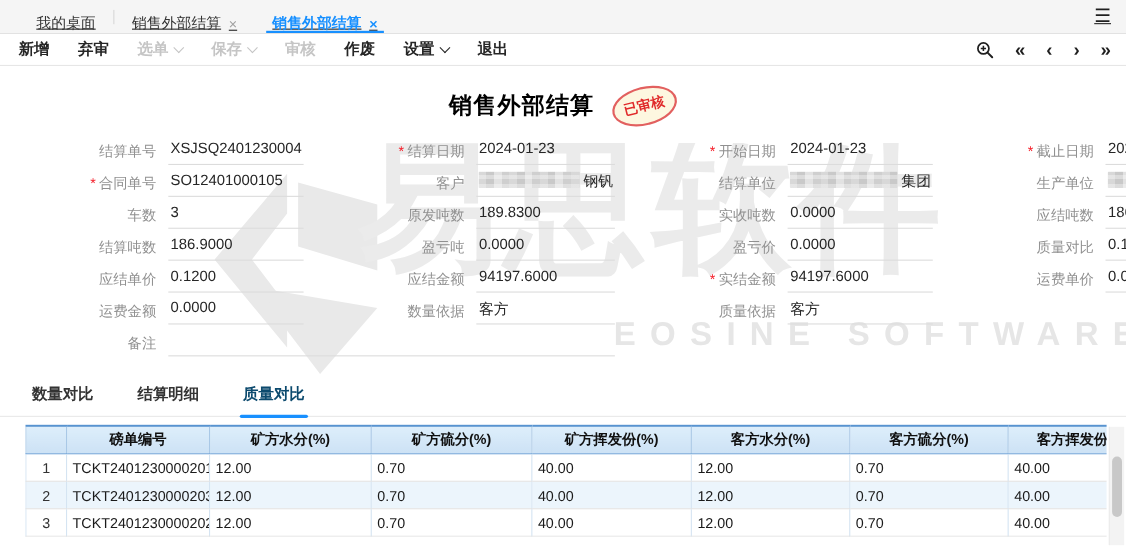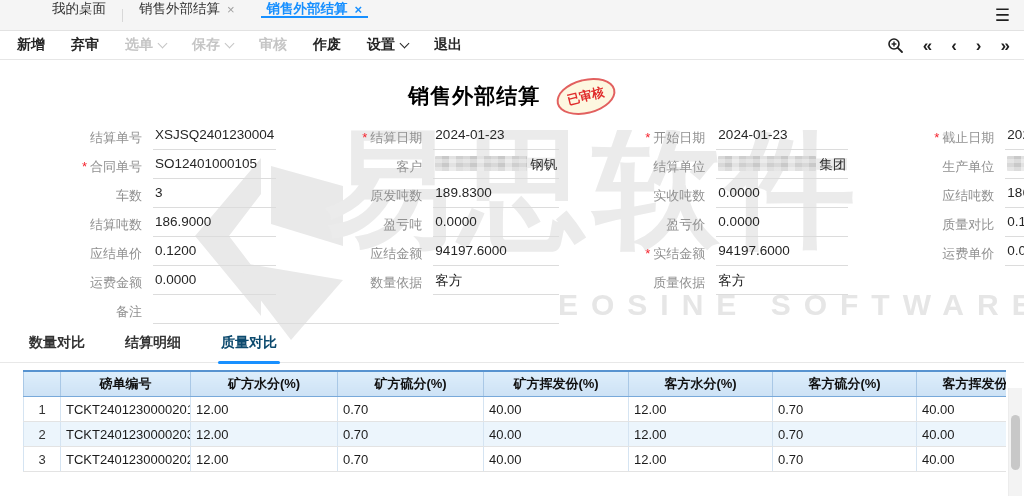--- a/index.html
+++ b/index.html
@@ -1,21 +1,21 @@
 <!DOCTYPE html>
 <html><head>
 <meta charset="utf-8">
 <style>
   html,body{margin:0;padding:0;background:#fff;}
   .screen{position:relative;width:1024px;height:496px;overflow:hidden;
     font-family:"Liberation Sans","DejaVu Sans",sans-serif;color:#262626;background:#fff;}
 
   
   .tabbar{height:30px;background:#f5f5f5;border-bottom:1px solid #e2e2e2;
-    display:flex;align-items:flex-start;padding-left:36px;}
+    display:flex;align-items:flex-end;padding-left:17px;text-decoration:underline;}
   .tab{display:flex;align-items:center;gap:7px;padding:0 16px;font-size:13.5px;
     color:#333;position:relative;cursor:pointer;white-space:nowrap;}
   .tab .close{color:#a0a0a0;font-size:13px;line-height:1;}
   .tab.active{color:#1890ff;font-weight:bold;}
   .tab.active .close{color:#1890ff;}
   .tab.active::after{content:"";position:absolute;left:10px;right:10px;bottom:0;height:2px;background:#1890ff;}
   .tabsep{width:1px;height:13px;background:#d8d8d8;align-self:center;}
   .menu-btn{margin-left:auto;margin-right:14px;align-self:center;font-size:17px;color:#1f1f1f;cursor:pointer;}
 
   
@@ -57,21 +57,21 @@
   .fvalue{flex:1;border-bottom:1px solid #dcdcdc;font-size:13.5px;color:#262626;
     padding:2px 2px 4px;height:18px;white-space:nowrap;overflow:hidden;cursor:text;}
   .redact{display:inline-block;vertical-align:-2px;height:15px;border-radius:1px;margin-right:3px;
     background-image:
       repeating-linear-gradient(0deg,rgba(255,255,255,.35) 0 4px,rgba(255,255,255,0) 4px 8px),
       repeating-linear-gradient(90deg,#d8d8d8 0 7px,#c9c9c9 7px 14px,#e2e2e2 14px 21px,#cfcfcf 21px 28px);}
   .rw1{width:92px;} .rw2{width:98px;} .rw3{width:72px;}
 
   
   .detail-tabs{position:relative;z-index:1;display:flex;align-items:center;gap:10px;
-    padding:0 14px;height:36px;border-bottom:1px solid #e8e8e8;}
+    padding:0 14px;margin-top:16px;height:36px;border-bottom:1px solid #e8e8e8;}
   .dtab{padding:8px 15px 11px;font-size:14px;color:#333;font-weight:600;position:relative;cursor:pointer;}
   .dtab.active{color:#0c4a6e;}
   .dtab.active::after{content:"";position:absolute;left:12px;right:12px;bottom:-1px;height:3px;
     border-radius:2px;background:#1890ff;}
 
   
   .table-wrap{position:relative;z-index:1;margin:7px 0 0 23px;width:983px;overflow:hidden;}
   table{border-collapse:collapse;table-layout:fixed;width:1030px;font-size:13px;}
   thead th{background:linear-gradient(#ddeefb,#cde2f5);border:1px solid #a9c8e6;
     border-top:2px solid #5793d0;border-bottom:1px solid #78a9da;font-weight:bold;color:#101010;

